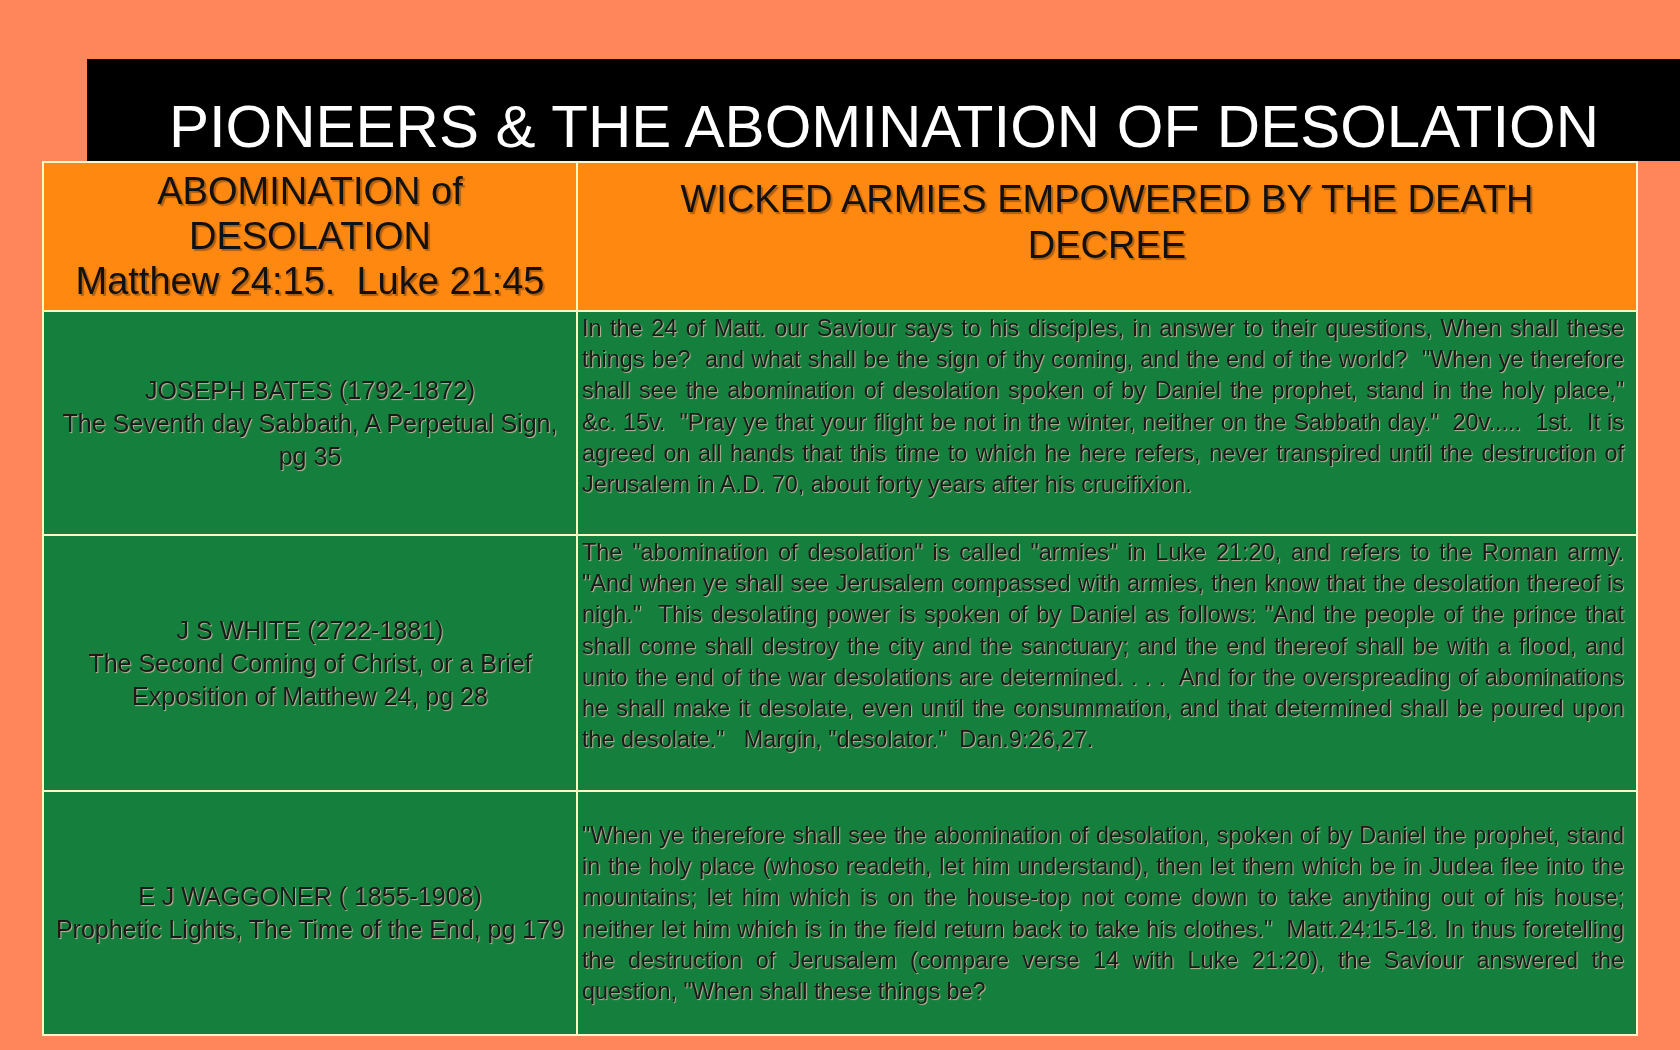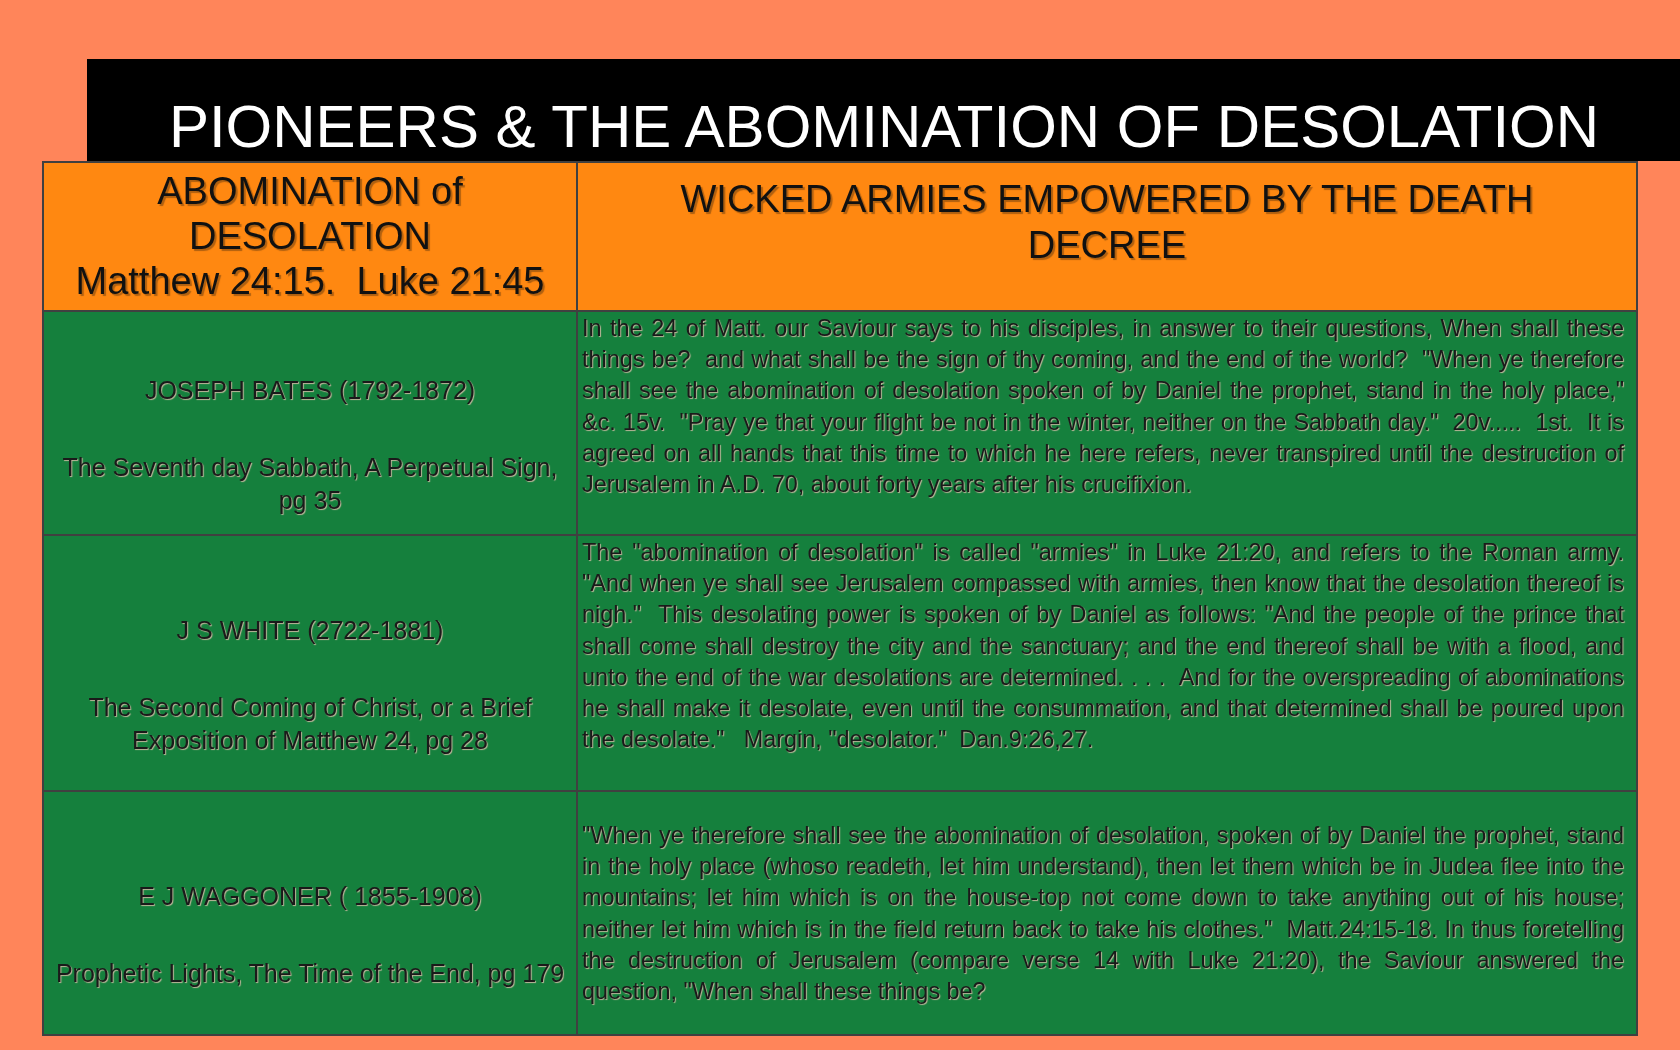--- a/index.html
+++ b/index.html
@@ -21,21 +21,21 @@
     display: flex; align-items: flex-end; justify-content: center;
     font-size: 60px; letter-spacing: 0px; margin-left: 45px;
   }
   table.grid {
     position: absolute; left: 0; top: 102px;
     width: 1594px;
     border-collapse: collapse;
     table-layout: fixed;
   }
   table.grid td, table.grid th {
-    border: 2px solid #404040;
+    border: 2px solid #fef9c3;
     box-sizing: border-box;
     padding: 0;
   }
   .hdr th {
     background: #FF8811;
     height: 149px;
     font-weight: normal;
     color: #111111;
     text-shadow: 2px 2px 1px #B06010;
     vertical-align: middle;
@@ -50,21 +50,21 @@
   }
   .row .right {
     text-align: justify; vertical-align: top;
     font-size: 23.4px; line-height: 31.2px;
     padding: 1px 12px 0 4px;
   }
   .row.r3 .right { vertical-align: middle; }
   .r1 { height: 224px; }
   .r2 { height: 256px; }
   .r3 { height: 244px; }
-  .author-name, .work-title { display: block; margin-top: 44px; }
+  .author-name, .work-title { display: block; }
 </style>
 </head>
 <body>
 
 <div class="sheet">
   <div class="title-bar">
     <span>PIONEERS &amp; THE ABOMINATION OF DESOLATION</span>
   </div>
 
   <table class="grid">

